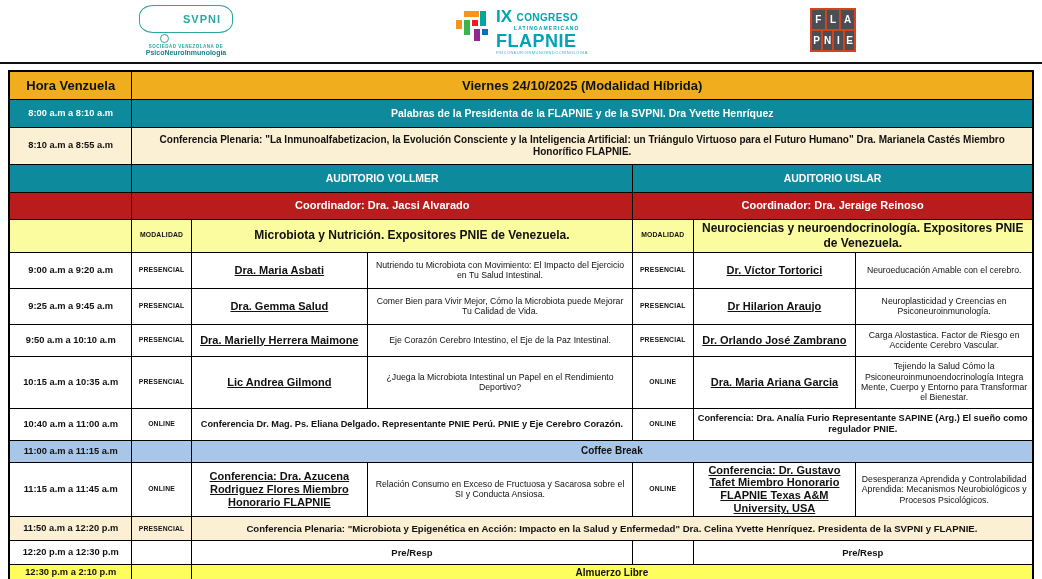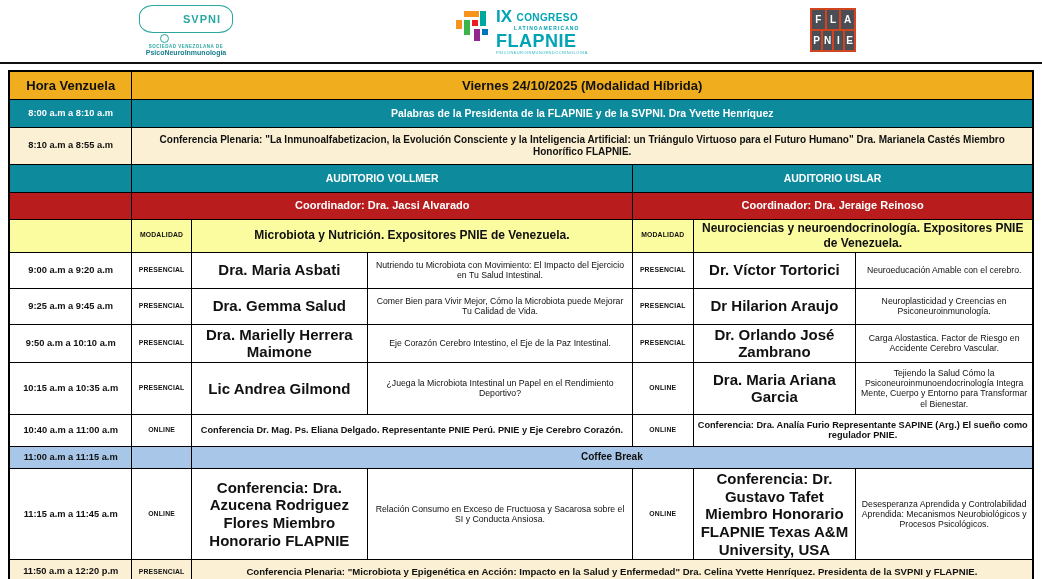--- a/index.html
+++ b/index.html
@@ -43,21 +43,21 @@
   .t td.teal{color:#fff;}
   .cream{background:#FBF0D3;font-weight:bold;font-size:10px;}
   .blue{background:#b91c1c;font-weight:bold;font-size:11px;}
   .t td.blue{color:#fff;}
   .py{background:#FBFB9F;}
   .track{font-weight:bold;font-size:12px;}
   .coffee{background:#A8C6E8;font-weight:bold;font-size:10px;}
   .lunch{background:#FDFD5E;font-weight:bold;font-size:10px;}
   .time{font-weight:bold;font-size:9.3px;}
   .mod{font-weight:bold;font-size:6.8px;letter-spacing:.2px;}
-  .speaker{font-weight:bold;font-size:15px;}
+  .speaker{font-weight:bold;font-size:11px;text-decoration:underline;}
   .topic{font-size:8.7px;color:#474747;}
   .confspan{font-weight:bold;font-size:9.2px;}
   .preresp{font-weight:bold;font-size:9.5px;}
 </style>
 </head>
 <body>
 
 <div id="page">
 
   <header class="logo-bar">

